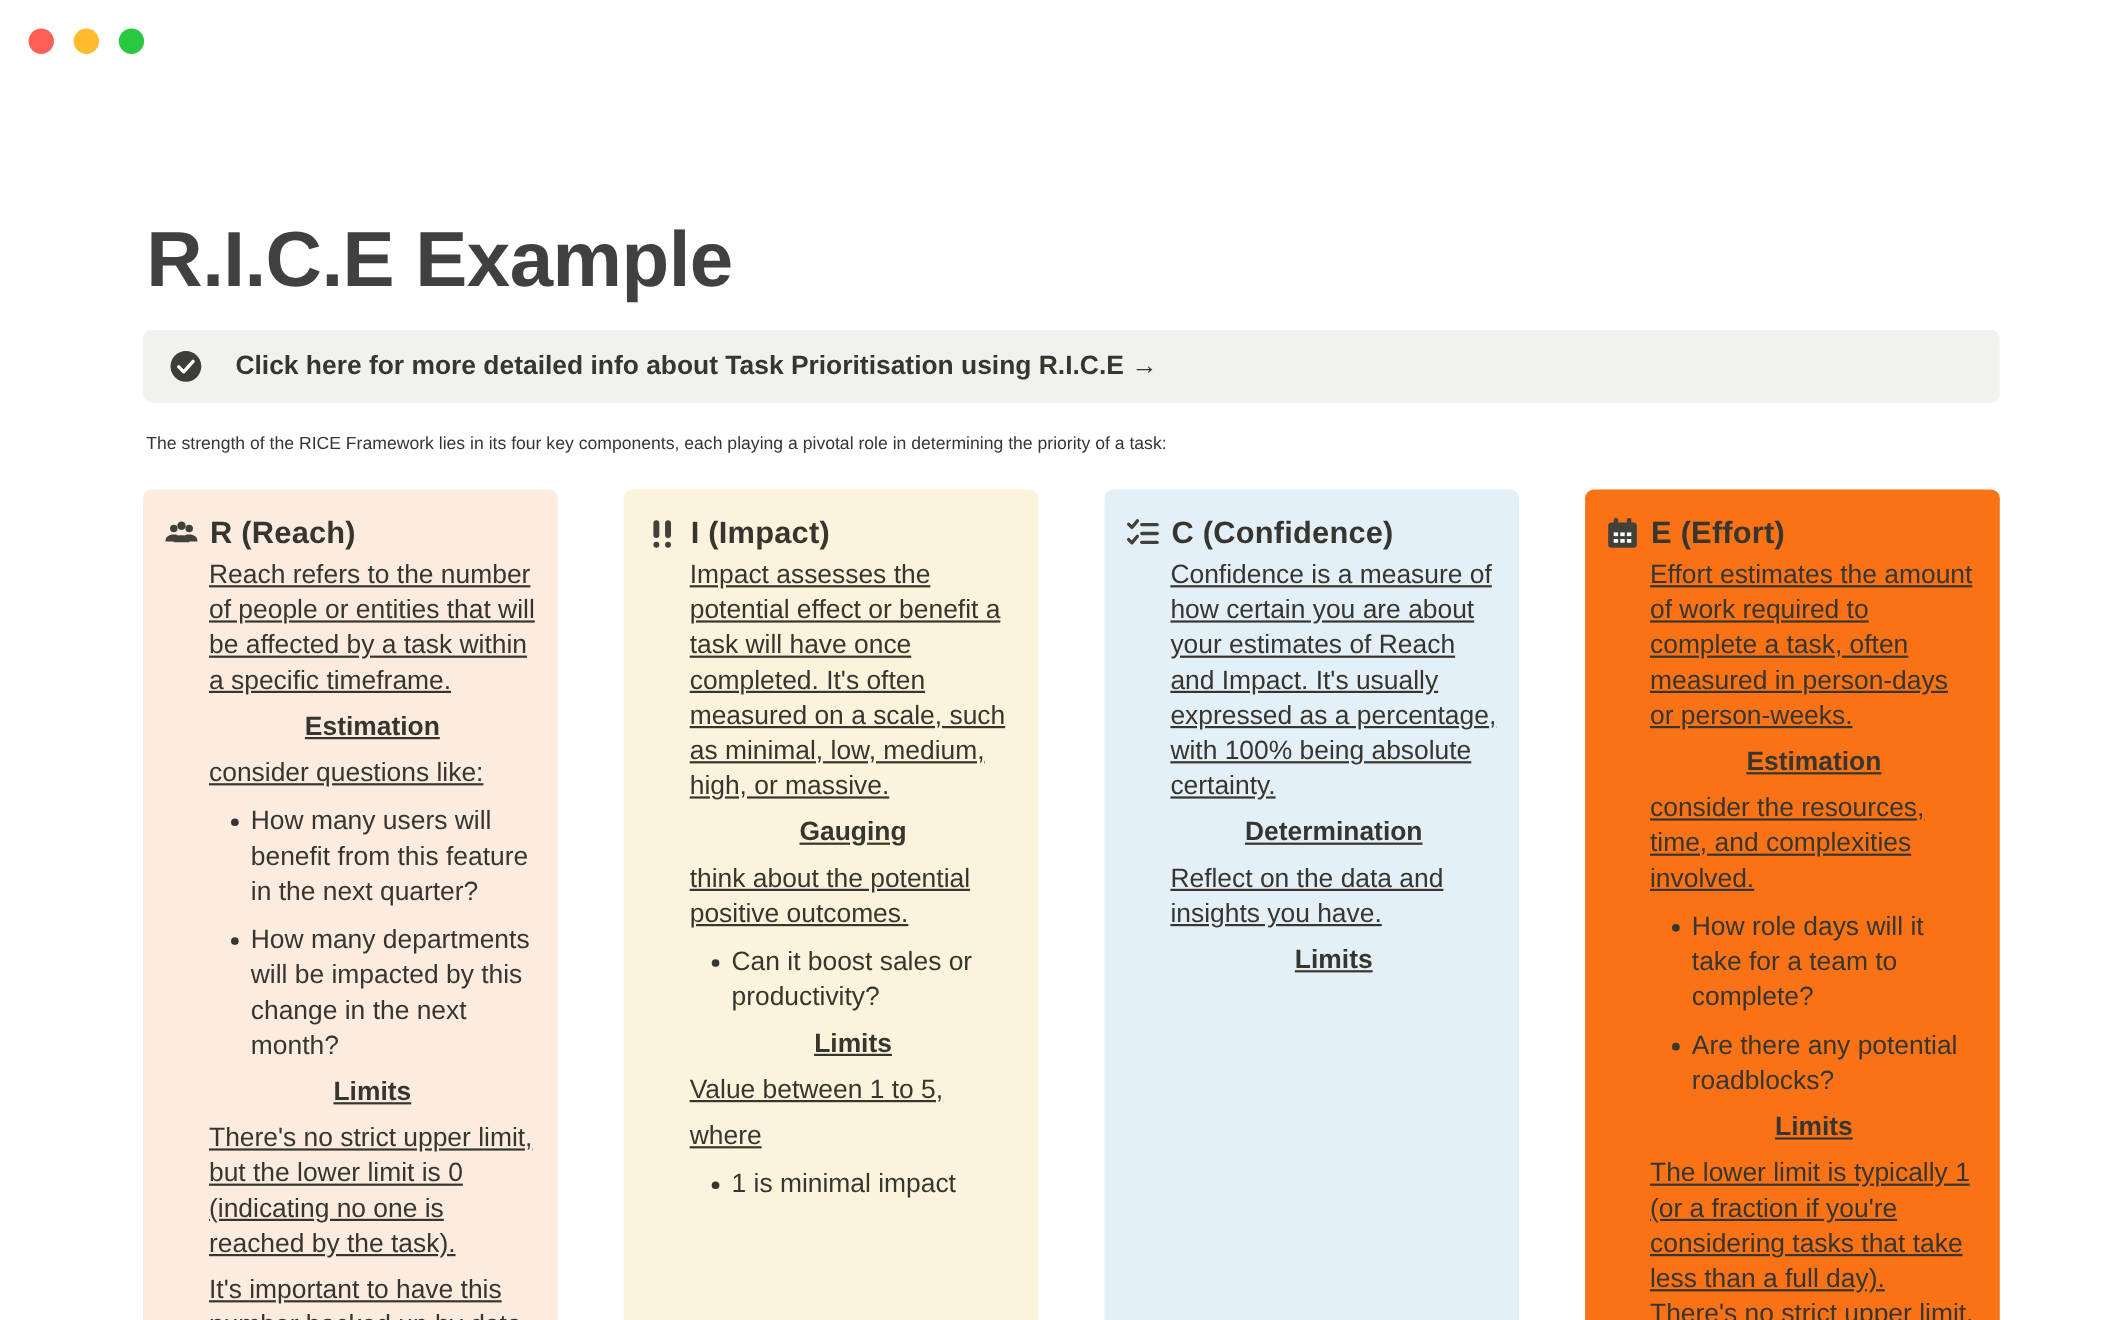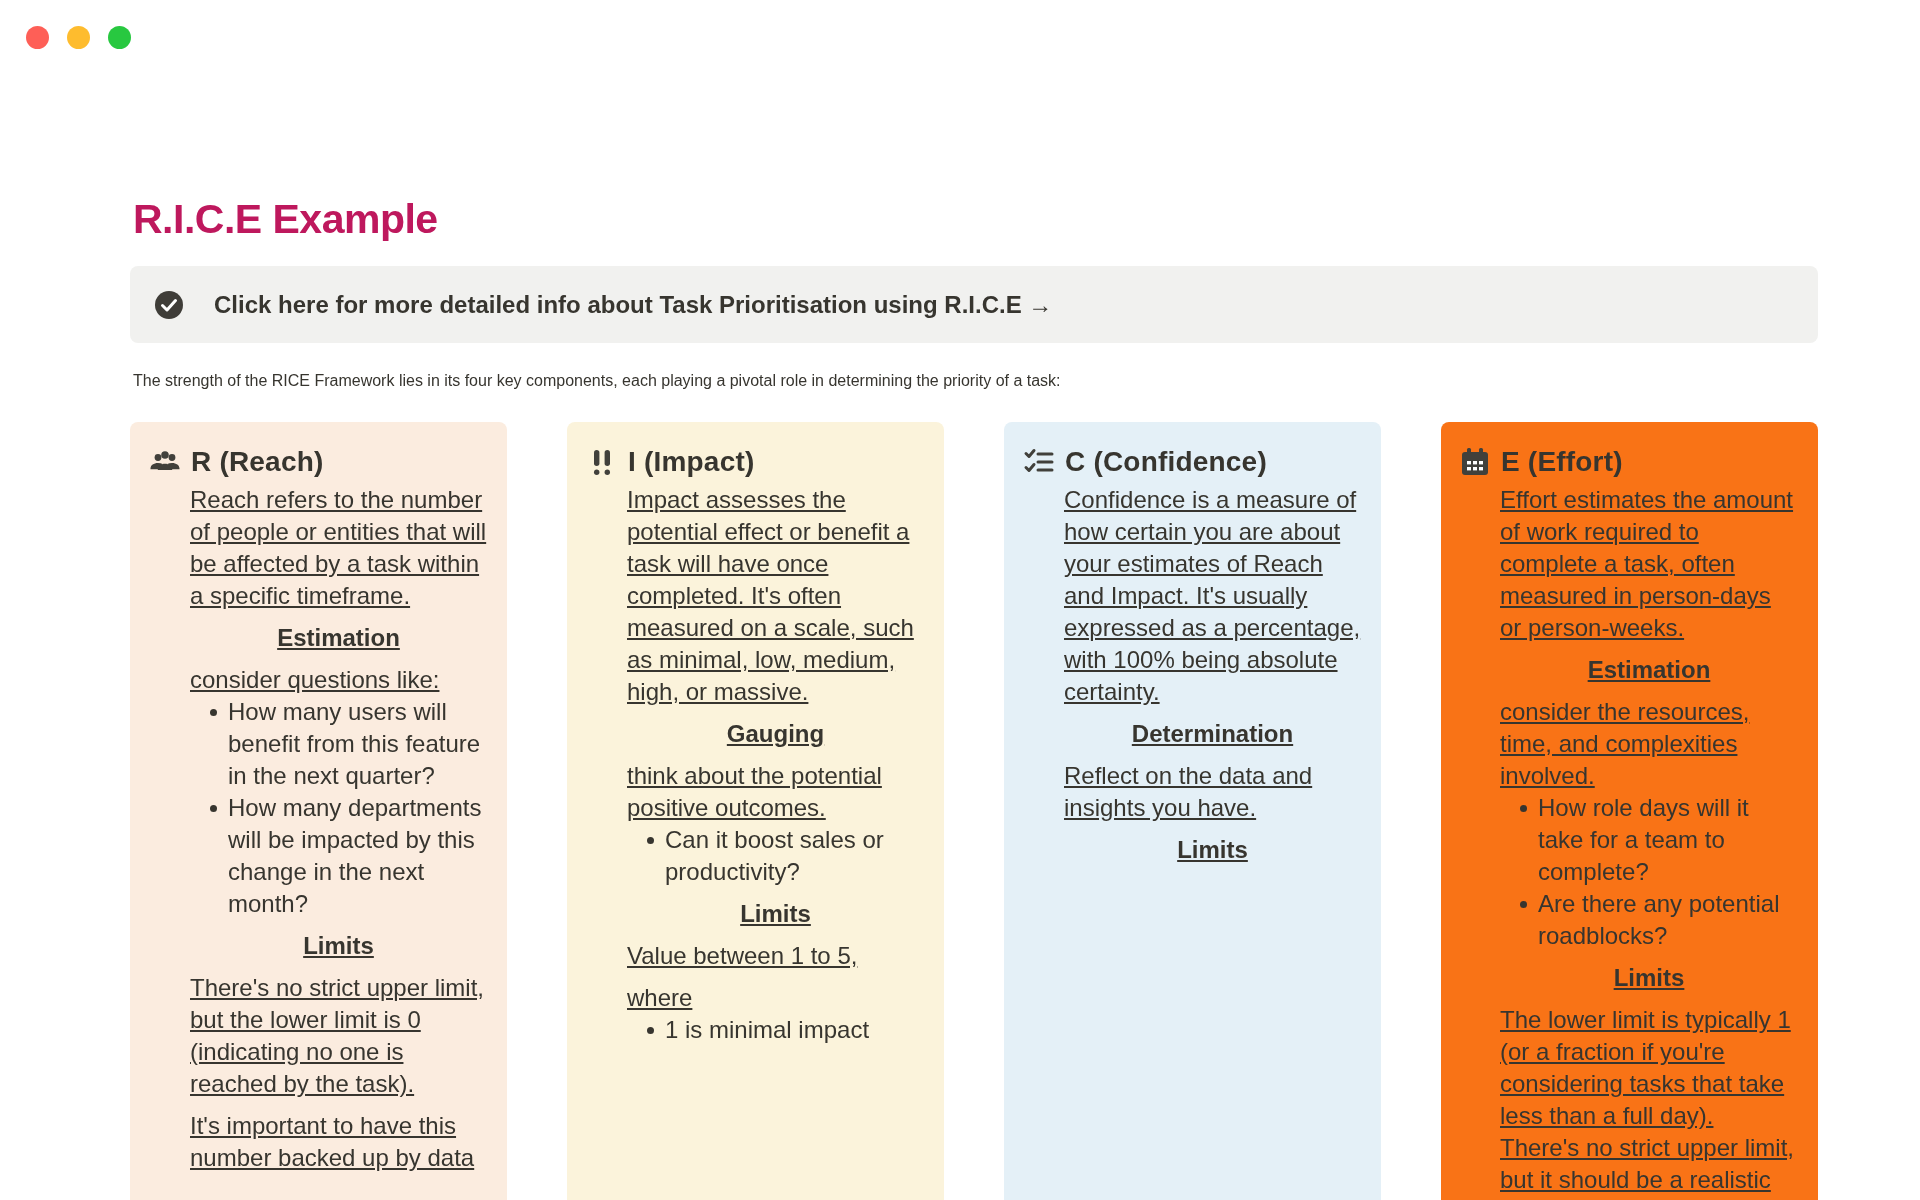--- a/index.html
+++ b/index.html
@@ -10,29 +10,29 @@
     position: relative;
   }
 
   
   .traffic-lights { position: absolute; top: 26px; left: 26px; display: flex; gap: 18px; }
   .traffic-light { width: 23px; height: 23px; border-radius: 50%; }
 
   
   .page { position: absolute; top: 196px; left: 130px; width: 1688px; }
   .page-title {
-    font-size: 41px; font-weight: 700; letter-spacing: -0.5px;
-    color: #be185d; margin-left: 3px;
+    font-size: 71px; font-weight: 700; letter-spacing: -0.5px;
+    color: #404040; margin-left: 3px;
   }
 
   .callout {
     margin-top: 23px;
     background: #f1f1ef;
     border-radius: 8px;
-    height: 77px;
+    height: 66px;
     display: flex; align-items: center;
     padding: 0 24px;
     cursor: pointer;
   }
   .callout-icon { width: 30px; height: 30px; flex: 0 0 auto; display: block; }
   .callout-text { font-size: 24px; font-weight: 700; margin-left: 30px; line-height: 32px; }
 
   .intro { margin-top: 21px; margin-left: 3px; font-size: 16px; line-height: 33px; }
 
   .columns {
@@ -50,21 +50,21 @@
   }
   .col-header { display: flex; align-items: center; height: 36px; }
   .col-icon { width: 34px; height: 34px; flex: 0 0 auto; display: flex; align-items: center; justify-content: center; }
   .col-title { font-size: 28px; font-weight: 700; margin-left: 9px; letter-spacing: 0.2px; }
   .col-body { margin-left: 42px; margin-right: 2px; }
   .col-body p { font-size: 24px; line-height: 32px; margin-top: 10px; text-decoration: underline; }
   .col-body p.first { margin-top: 4px; }
   .col-body p.bold { font-weight: 700; text-align: center; }
   .col-body ul { margin: 0; padding-left: 20px; list-style: none; }
   .col-body li {
-    font-size: 24px; line-height: 32px; margin-top: 0;
+    font-size: 24px; line-height: 32px; margin-top: 12px;
     padding-left: 18px; position: relative;
   }
   .col-body li::before {
     content: ""; position: absolute; left: 0; top: 13px;
     width: 7px; height: 7px; border-radius: 50%; background: #37352f;
   }
   svg { display: block; }
 </style>
 </head>
 <body>

